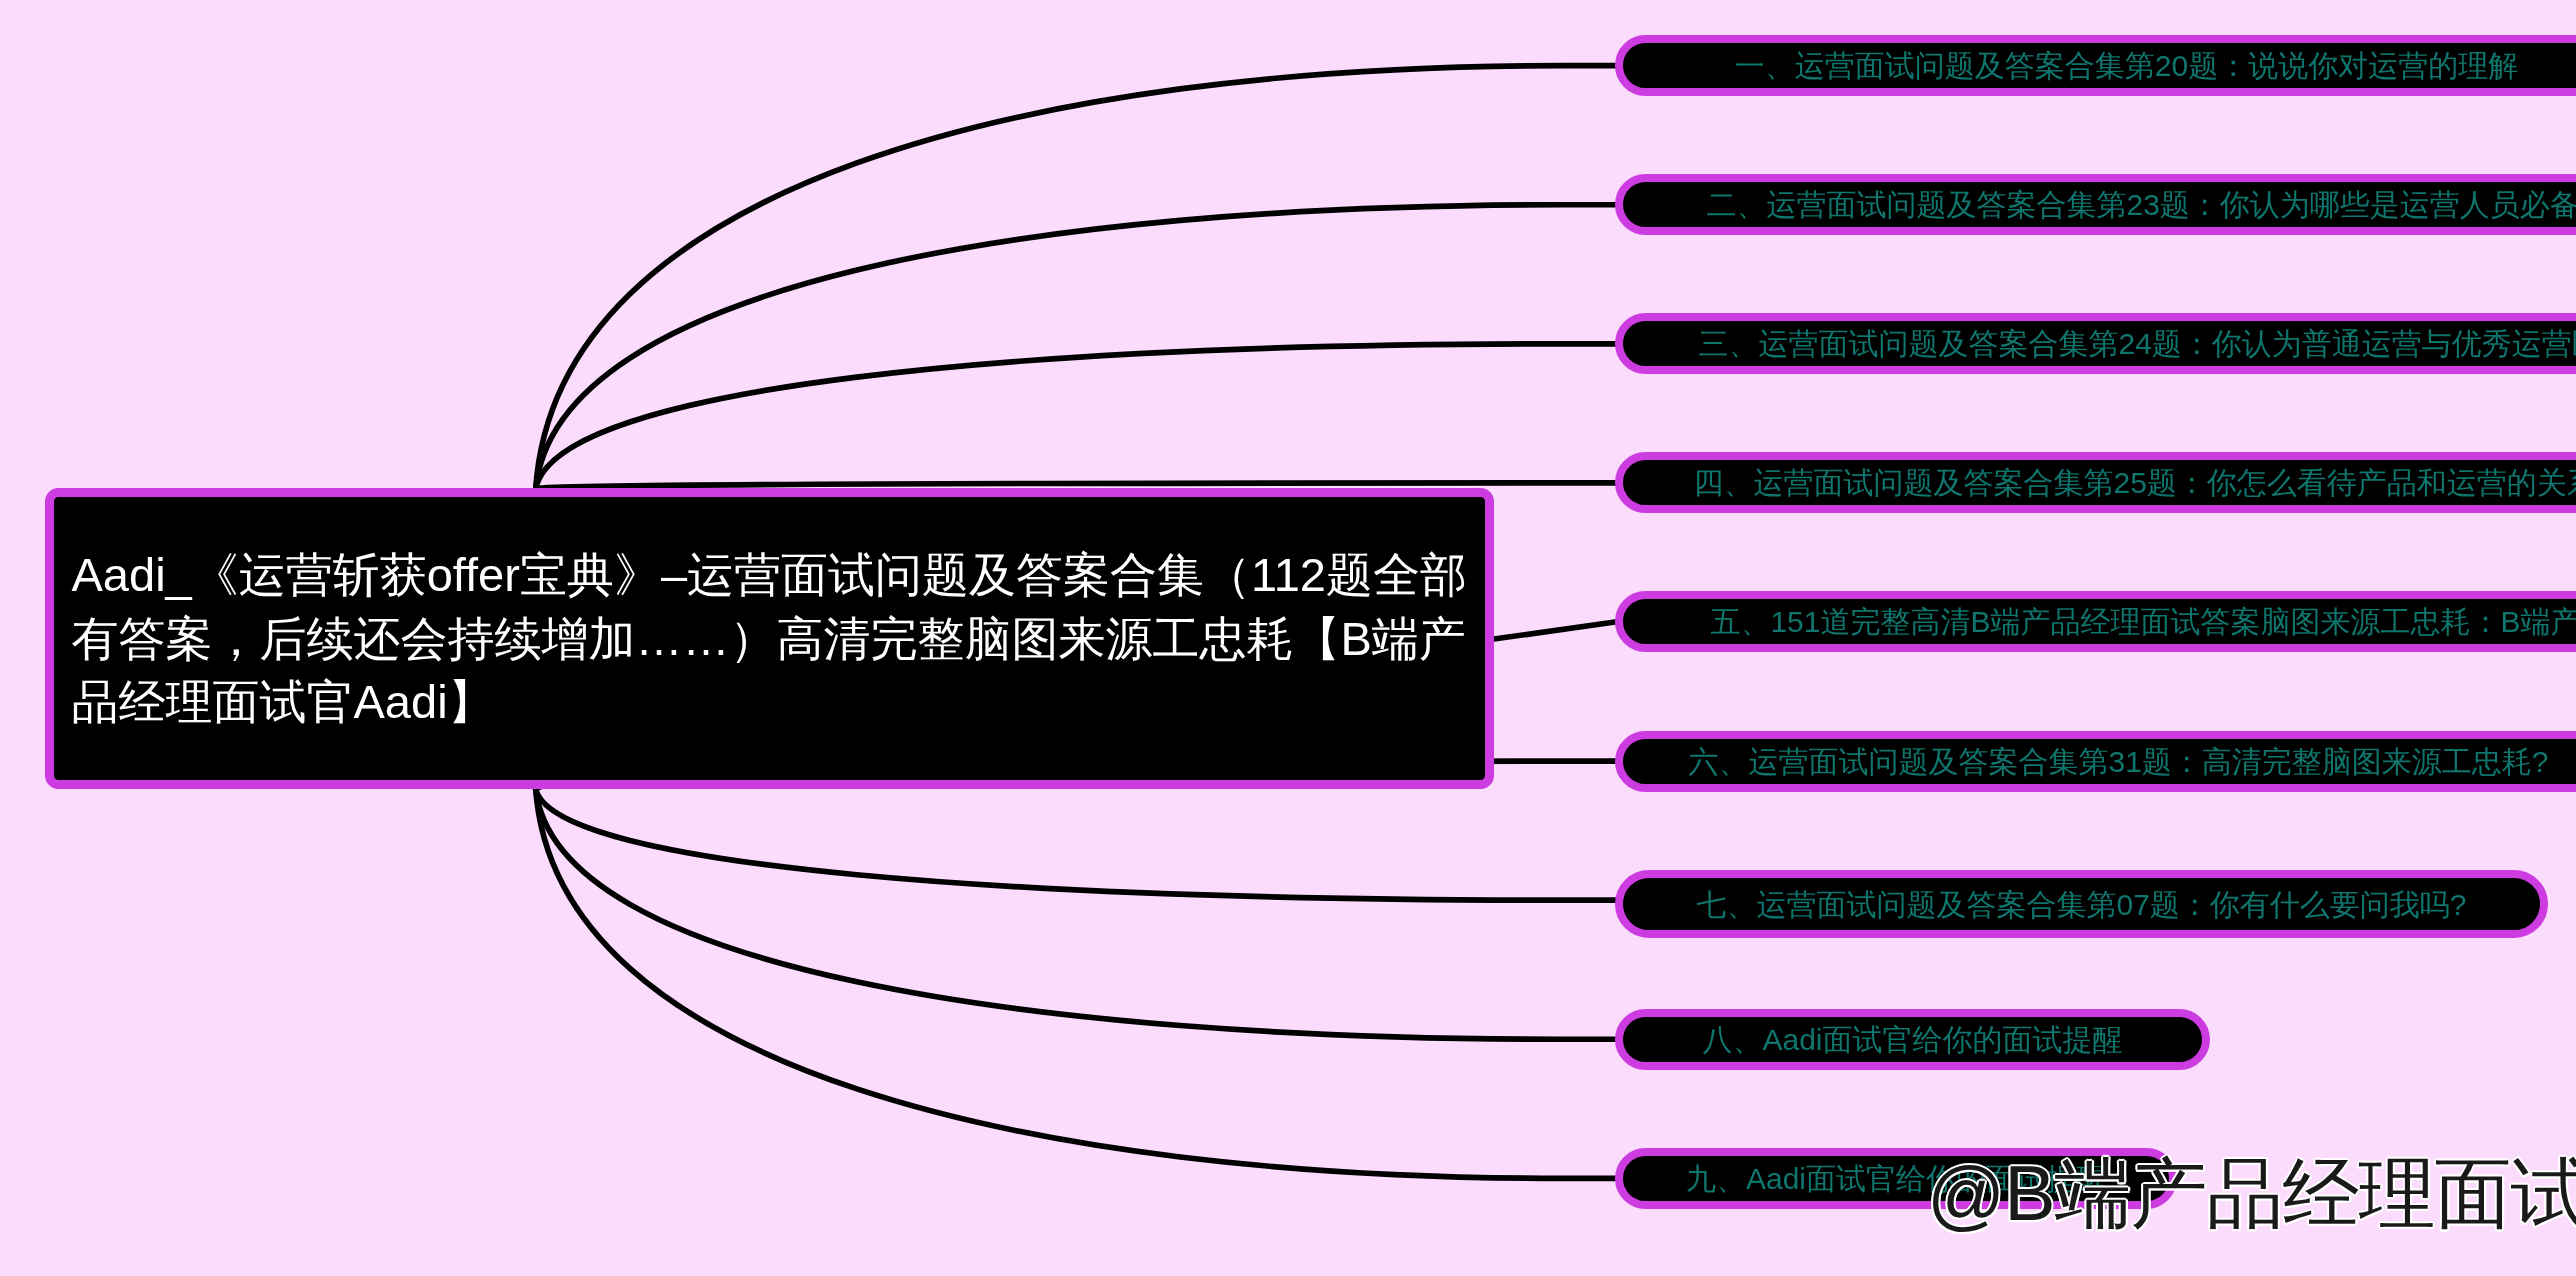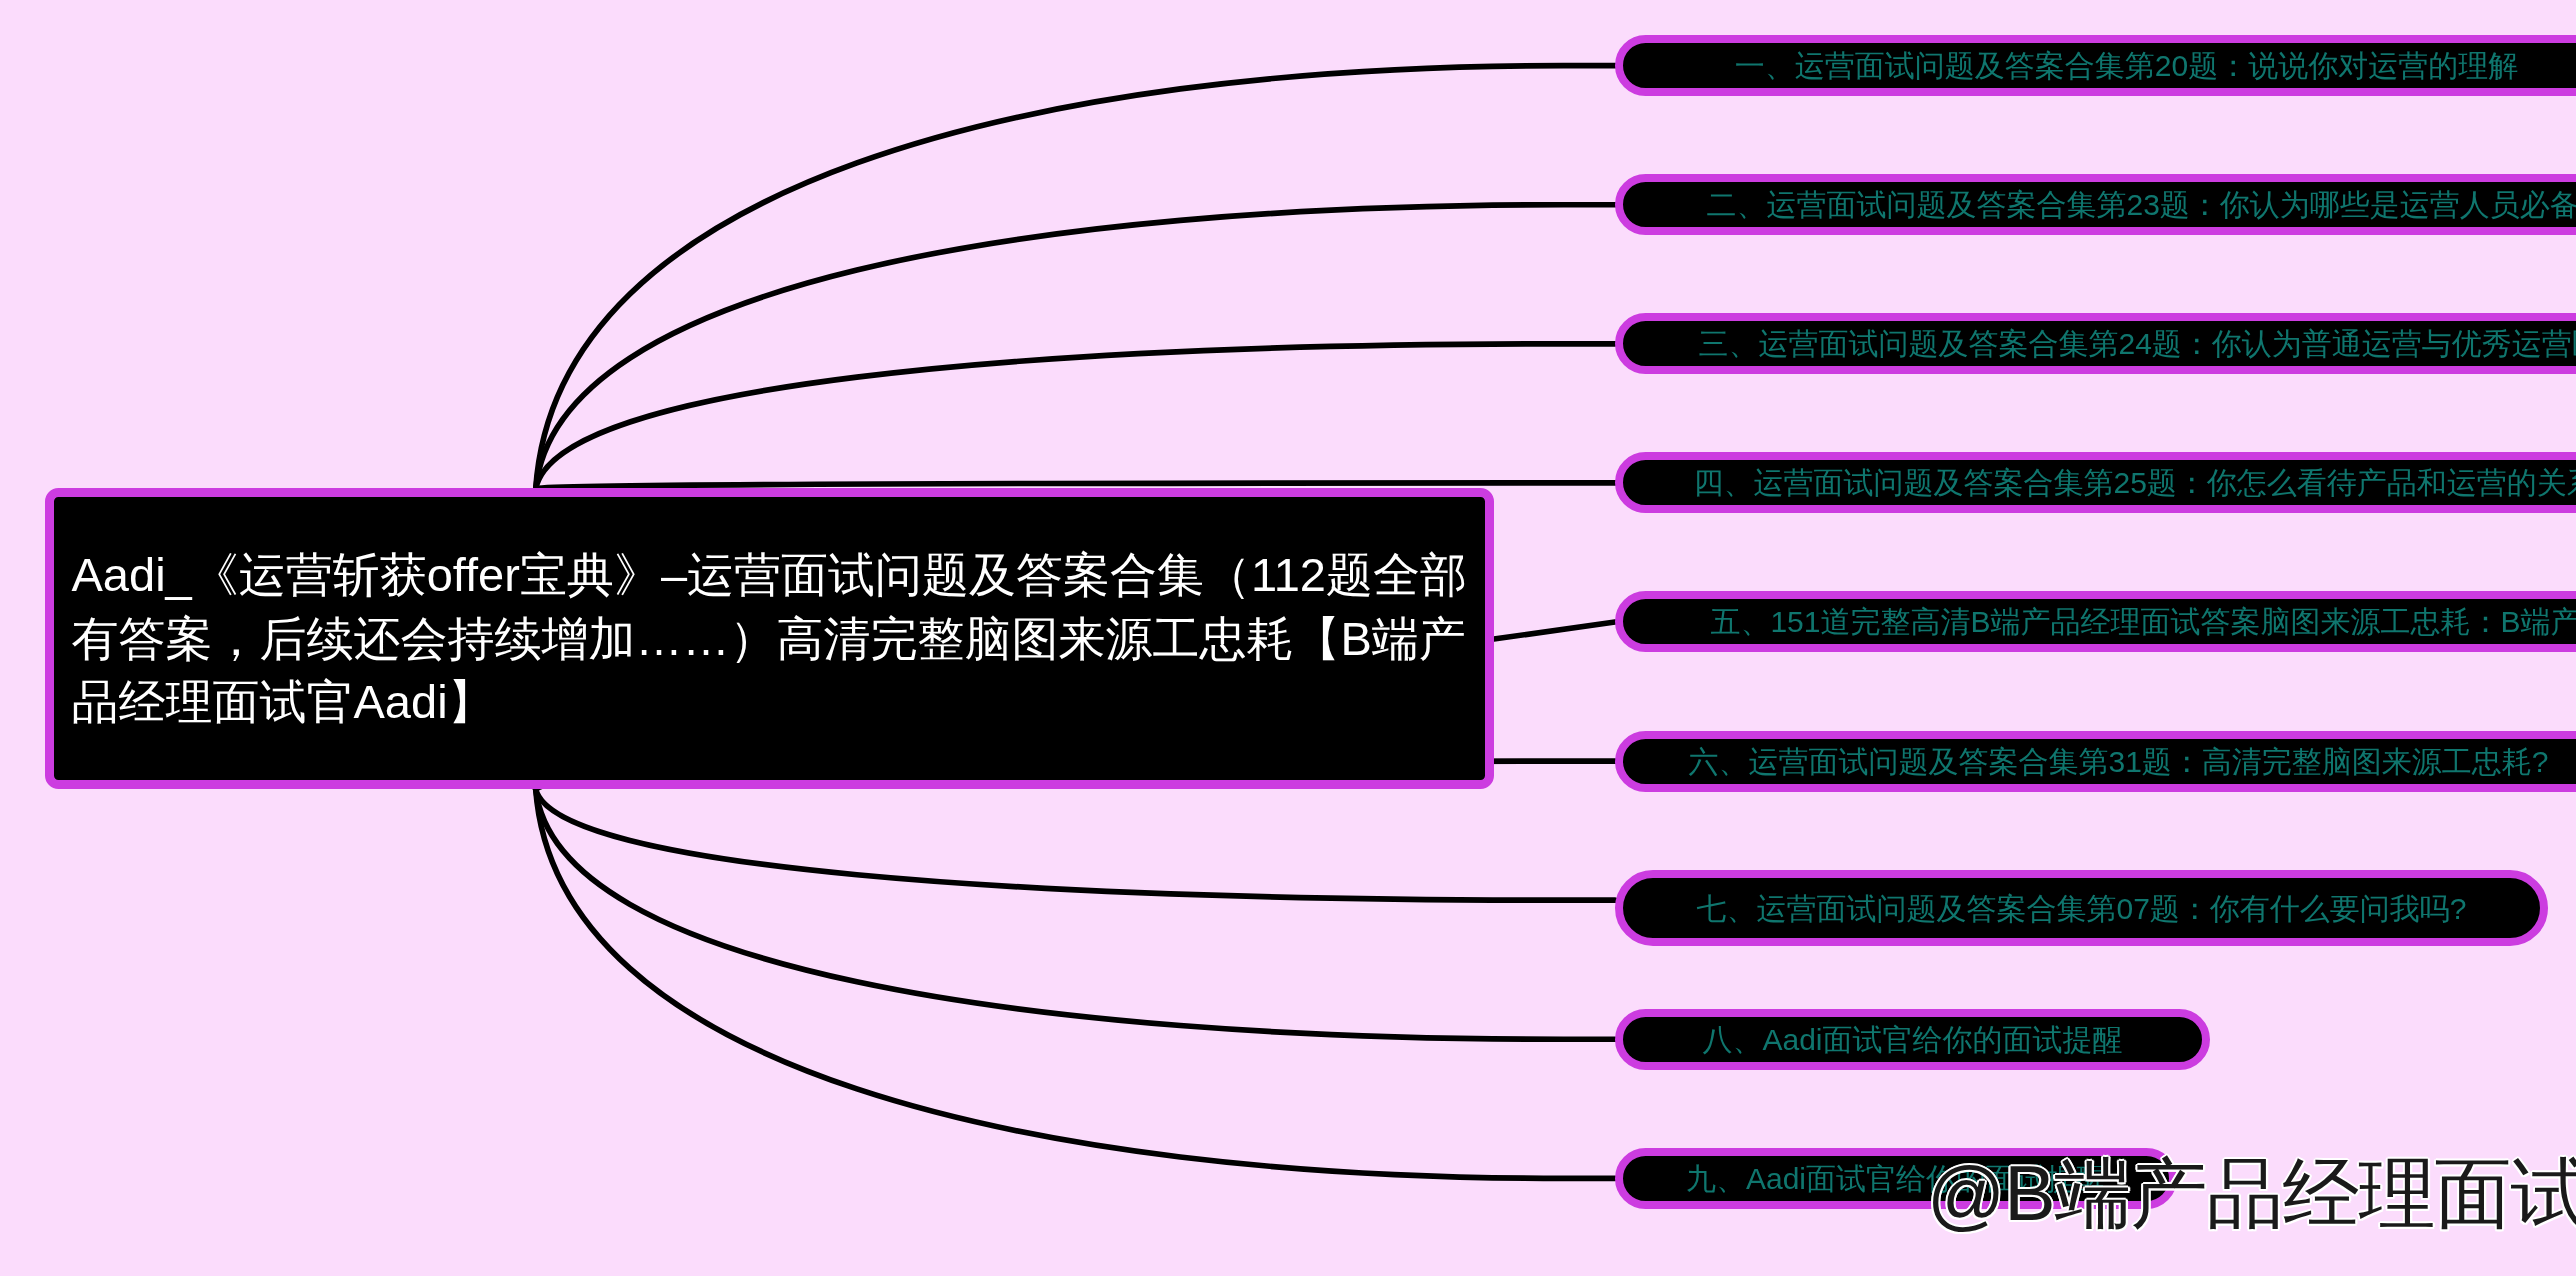--- a/index.html
+++ b/index.html
@@ -135,21 +135,21 @@
       </div>
       <div class="branch-node" style="left: 1615px; top: 452px; width: 1077px; height: 61px;">
         <div class="branch-text">四、运营面试问题及答案合集第25题：你怎么看待产品和运营的关系?</div>
       </div>
       <div class="branch-node" style="left: 1615px; top: 591px; width: 1301px; height: 61px;">
         <div class="branch-text">五、151道完整高清B端产品经理面试答案脑图来源工忠耗：B端产品经理面试官Aadi</div>
       </div>
       <div class="branch-node" style="left: 1615px; top: 731px; width: 1007px; height: 61px;">
         <div class="branch-text">六、运营面试问题及答案合集第31题：高清完整脑图来源工忠耗?</div>
       </div>
-      <div class="branch-node" style="left: 1615px; top: 870px; width: 933px; height: 76px;">
+      <div class="branch-node" style="left: 1615px; top: 870px; width: 933px; height: 68px;">
         <div class="branch-text">七、运营面试问题及答案合集第07题：你有什么要问我吗?</div>
       </div>
       <div class="branch-node" style="left: 1615px; top: 1009px; width: 595px; height: 61px;">
         <div class="branch-text">八、Aadi面试官给你的面试提醒</div>
       </div>
       <div class="branch-node" style="left: 1615px; top: 1148px; width: 562px; height: 61px; align-items: center;">
         <div class="branch-text">九、Aadi面试官给你的面试提醒</div>
       </div>
     </div>
 

